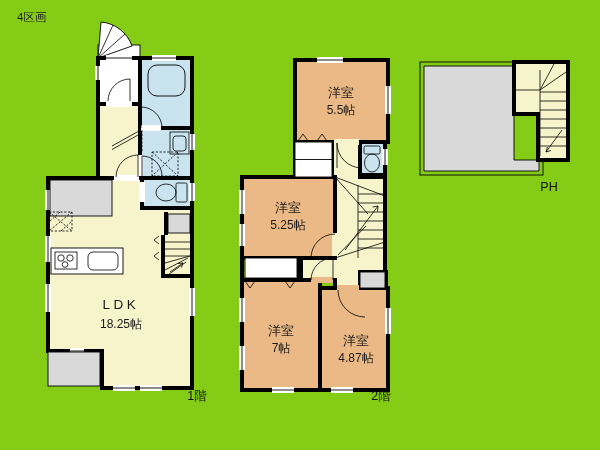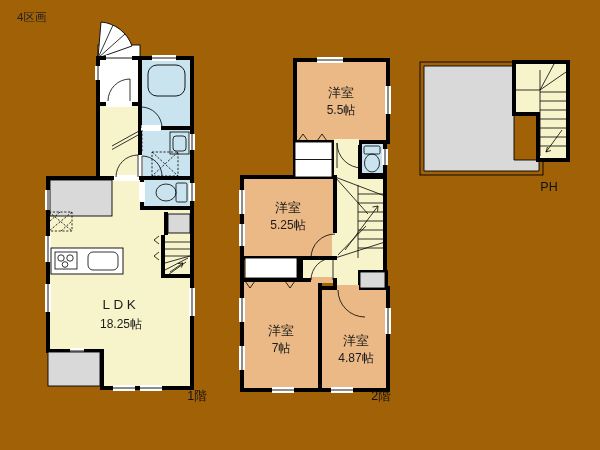--- a/index.html
+++ b/index.html
@@ -1,16 +1,16 @@
 <!DOCTYPE html>
 <html><head>
 <meta charset="utf-8">
 <style>
   html,body{margin:0;padding:0;background:#ffffff;}
-  .page{position:relative;width:600px;height:450px;background:#a16207;overflow:hidden;}
+  .page{position:relative;width:600px;height:450px;background:#84cc16;overflow:hidden;}
   svg{display:block;}
   svg text{font-family:"Liberation Sans","DejaVu Sans",sans-serif;fill:#1b1b1b;}
   .wall{stroke:#000;stroke-width:4;stroke-linejoin:miter;}
   .thin{stroke:#000;stroke-width:0.9;fill:none;}
   .thinf{stroke:#000;stroke-width:0.9;}
   .hair{stroke:#000;stroke-width:0.8;fill:none;}
   .dash{stroke:#000;stroke-width:0.8;fill:none;stroke-dasharray:2.2 1.6;}
   .win{fill:#fff;stroke:none;}
   .winline{stroke:#000;stroke-width:0.9;}
   .gap{stroke:none;}

